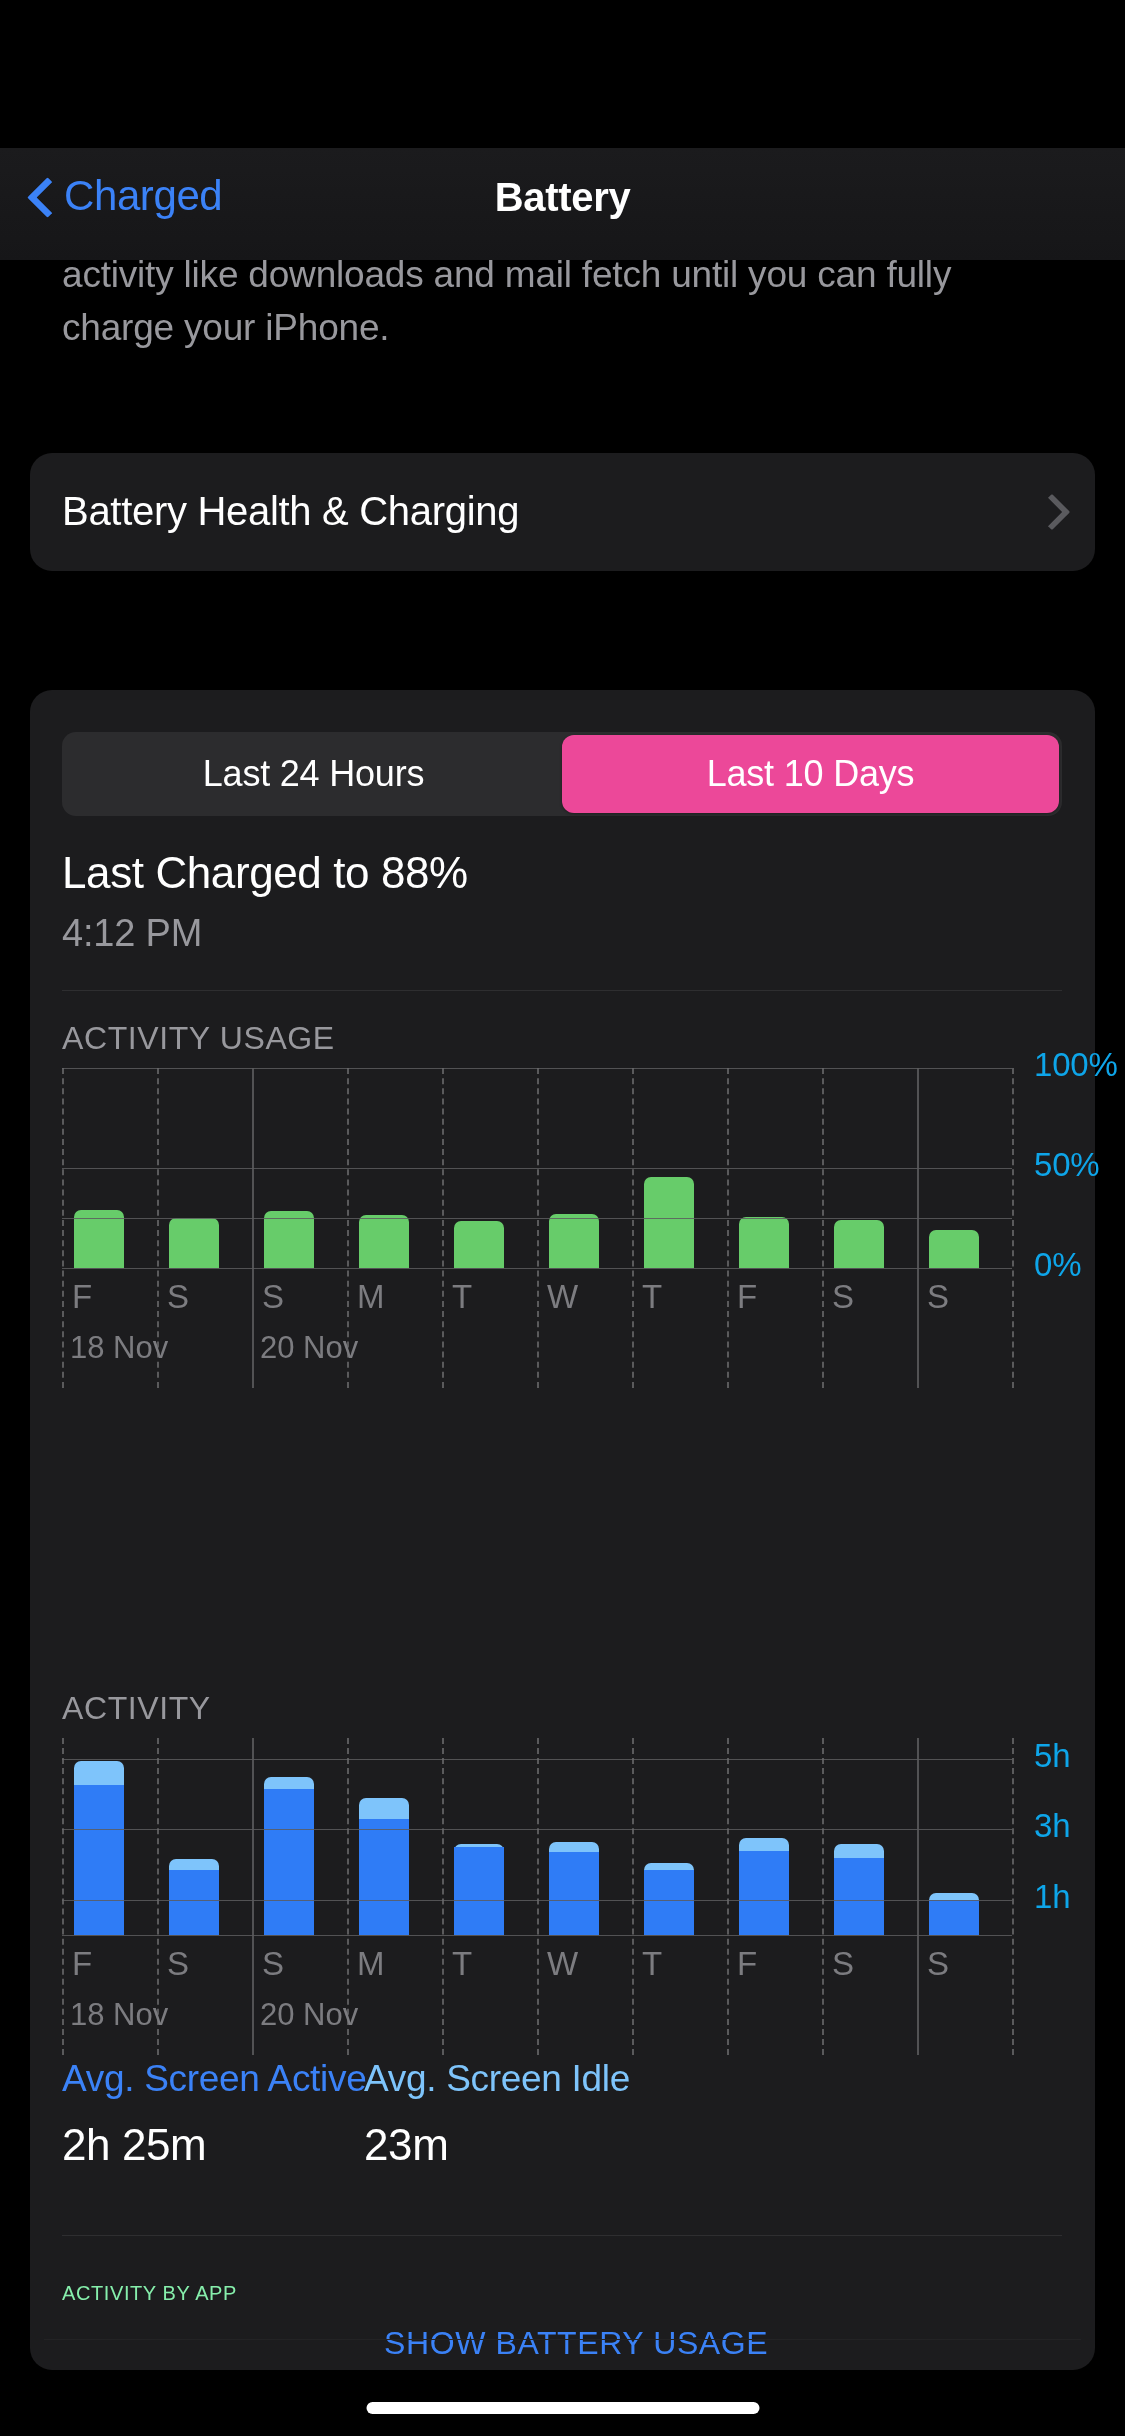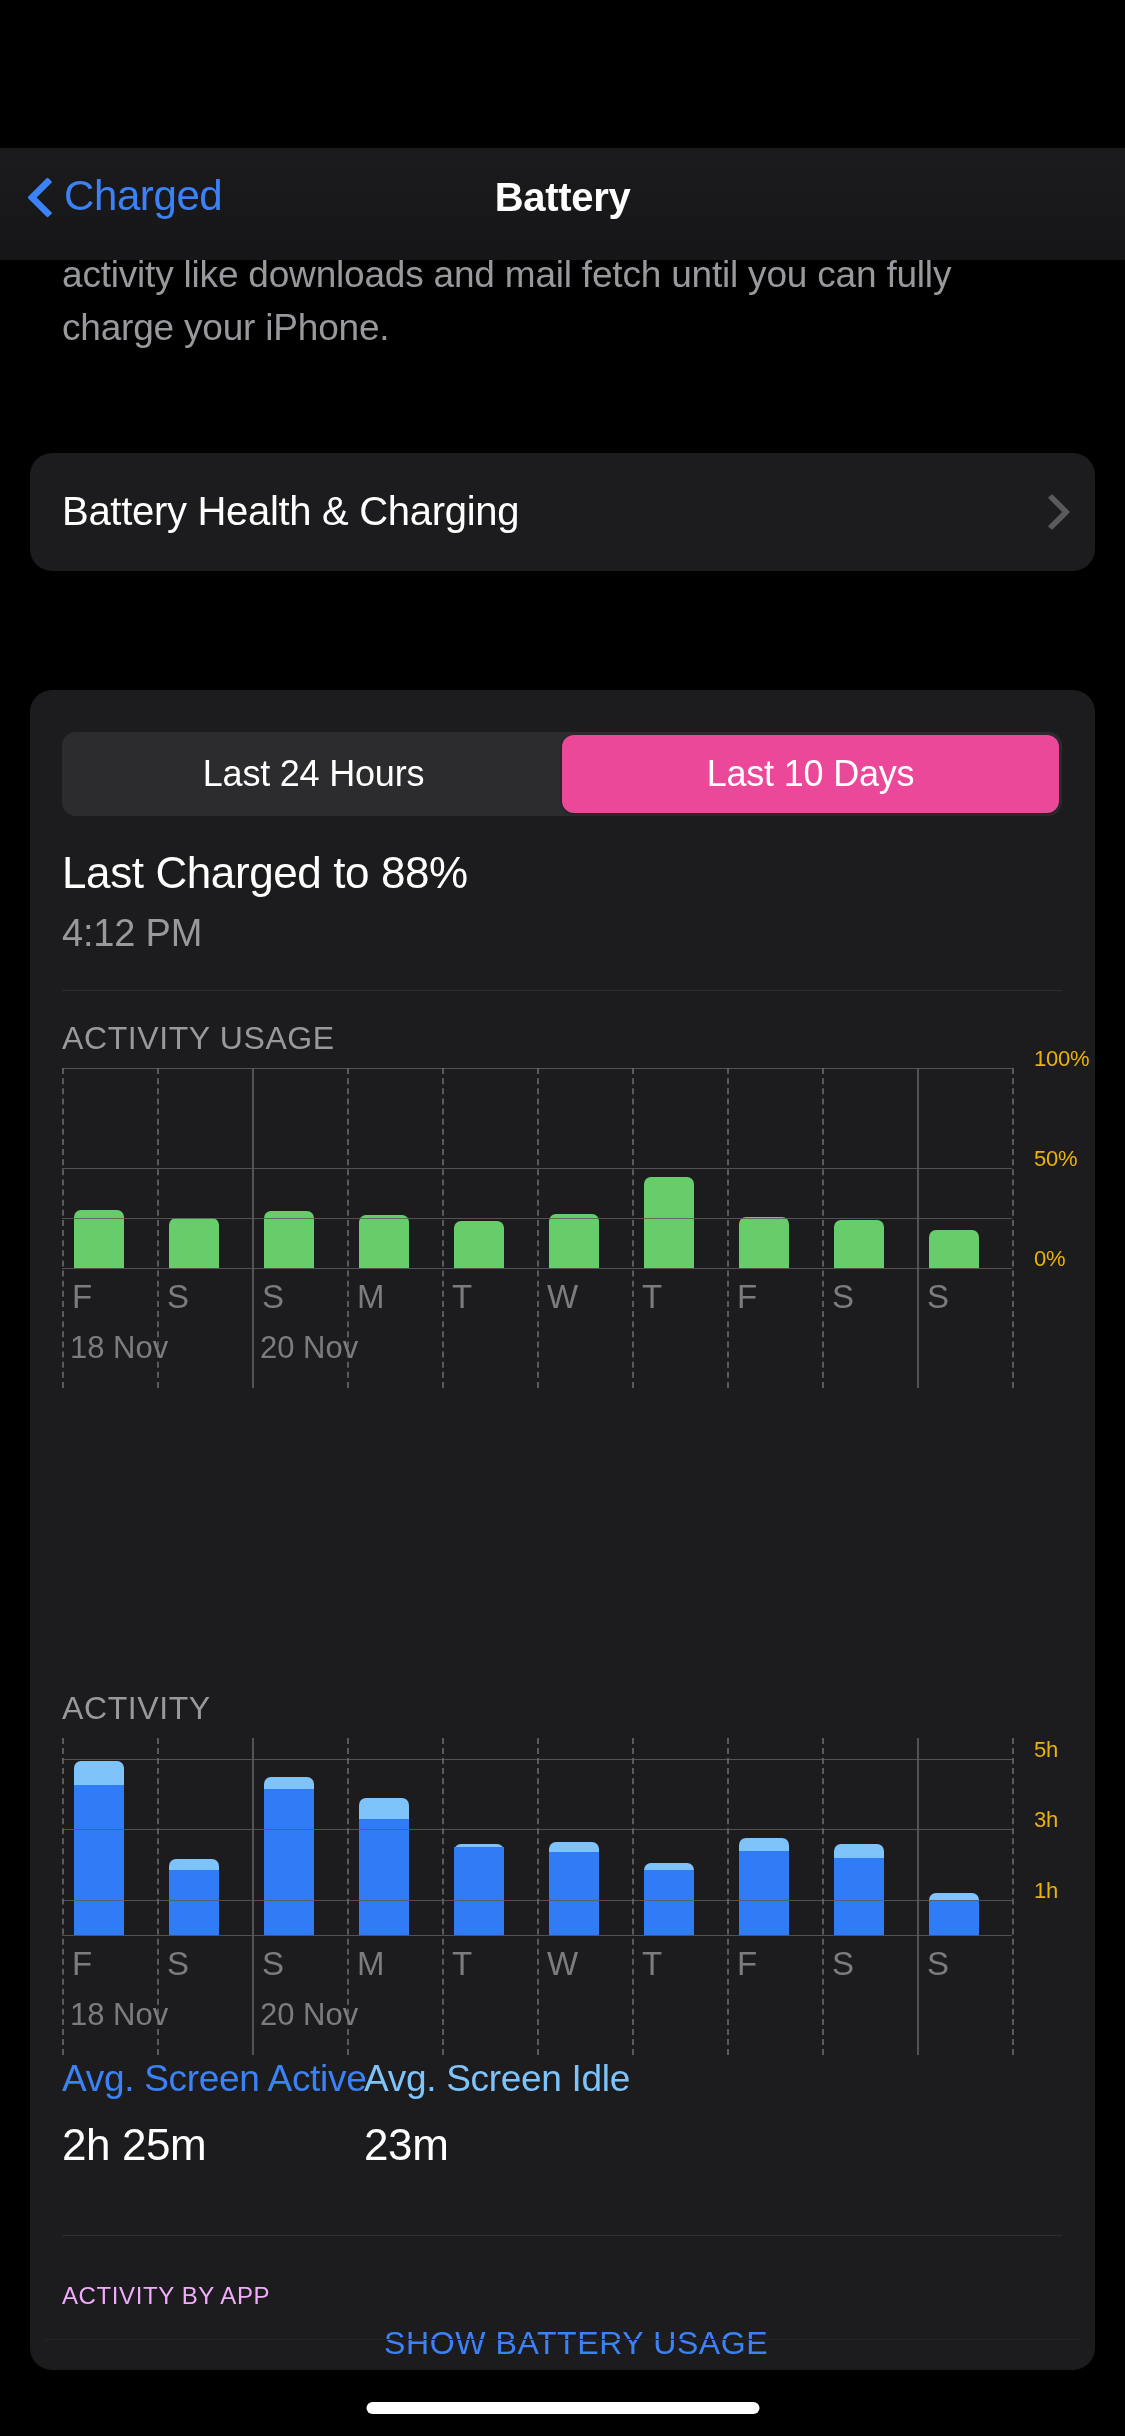--- a/index.html
+++ b/index.html
@@ -115,35 +115,35 @@
   
   .chart { position:absolute; }
   .grid-line { position:absolute; left:0; height:1px; background:#5c5c5e; opacity:.85; }
   .vline-solid { position:absolute; top:0; width:1px; background:#5c5c5e; opacity:.85; }
   .vline-dash {
     position:absolute; top:0; width:0; border-left:2px dashed #6a6a6c; opacity:.8;
   }
   .bar { position:absolute; bottom:0; border-radius:7px 7px 0 0; }
   .bar-g { background:#67cc6a; }
   .ylab {
-    position:absolute; color:#eab308; font-size:22px; letter-spacing:-0.2px;
+    position:absolute; color:#0ea5e9; font-size:33px; letter-spacing:-0.2px;
   }
   .daylab {
     position:absolute; color:#7c7c80; font-size:33px; text-align:left;
   }
   .datelab {
     position:absolute; color:#7c7c80; font-size:31px; white-space:nowrap;
   }
 
   
   .stat-key { position:absolute; font-size:37px; letter-spacing:-0.3px; }
   .stat-val { position:absolute; color:#fff; font-size:44px; letter-spacing:-0.4px; }
 
   .footer-hairline { position:absolute; left:32px; width:1000px; height:1px; background:#2e2e30; }
-  .foot-label { position:absolute; color:#f0abfc; font-size:24px; letter-spacing:0.6px; }
+  .foot-label { position:absolute; color:#86efac; font-size:20px; letter-spacing:0.6px; }
   .foot-link { position:absolute; color:#3b82f7; font-size:32px; letter-spacing:0.6px;margin-top:43px; }
 
   
   .home-ind {
     position:absolute; left:50%; transform:translateX(-50%); bottom:22px;
     width:393px; height:12px; border-radius:6px; background:#fff;
   }
   .bottom-sep { position:absolute; left:44px; bottom:96px; width:1037px; height:1px; background:#232325; }
 </style>
 </head>

